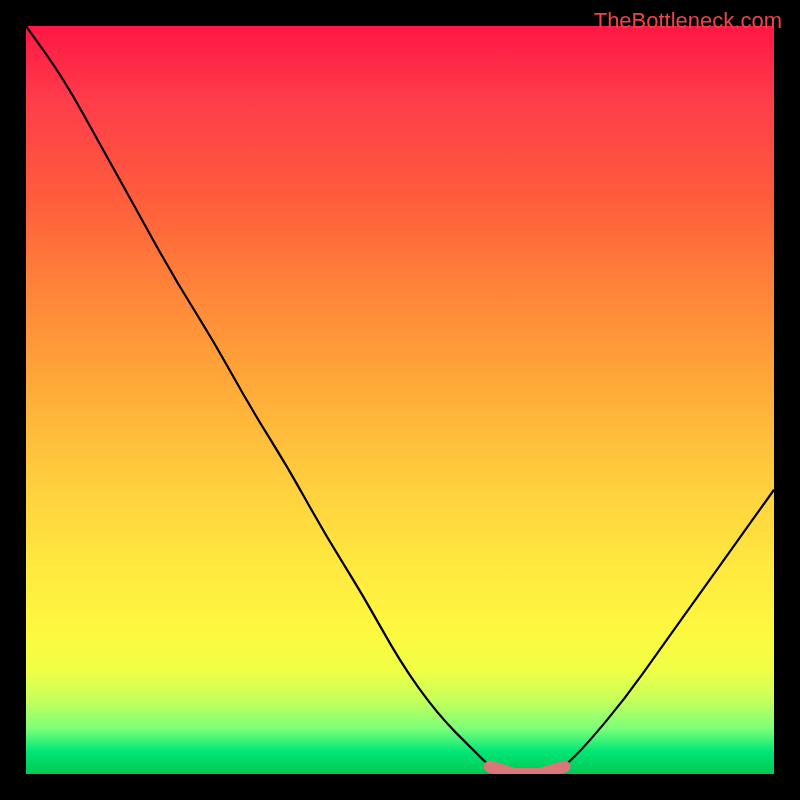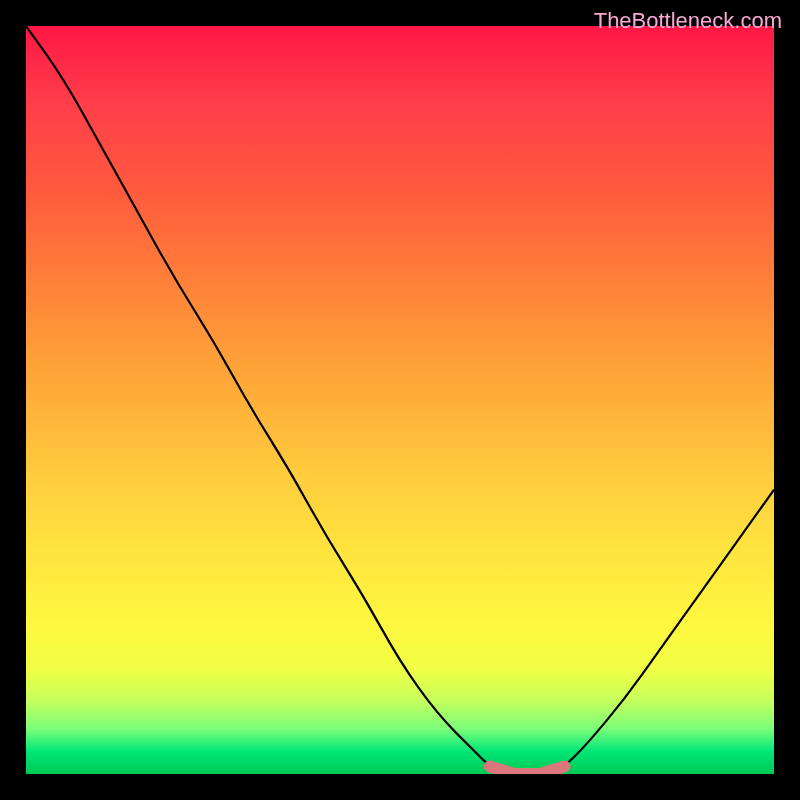--- a/index.html
+++ b/index.html
@@ -1,16 +1,16 @@
 <!DOCTYPE html>
 <html><head>
 <meta charset="utf-8">
 <style>
 body{margin:0;padding:0;background:#000;width:800px;height:800px;position:relative;font-family:Arial,sans-serif}
-.watermark{position:absolute;top:8px;right:18px;color:#f9a8d4;font-size:22px;font-weight:400;z-index:10}
+.watermark{position:absolute;top:8px;right:18px;color:#ef4444;font-size:22px;font-weight:400;z-index:10}
 .plot-area{position:absolute;left:26px;top:26px;width:748px;height:748px}
 .gradient-bg{position:absolute;left:0;top:0;width:100%;height:100%;background:linear-gradient(to bottom,#ff1744 0%,#ff3d4a 10%,#ff5a3d 22%,#ff7a3a 32%,#ff9838 42%,#ffb53a 52%,#ffd13e 62%,#ffe83f 72%,#fff73f 80%,#f0ff45 86%,#c8ff5a 90%,#7aff7a 94%,#00e676 97%,#00c853 100%)}
 svg.curve{position:absolute;left:0;top:0;width:100%;height:100%}
 </style>
 </head>
 <body>
 
 <div class="watermark">TheBottleneck.com</div>
 
 <div class="plot-area">

